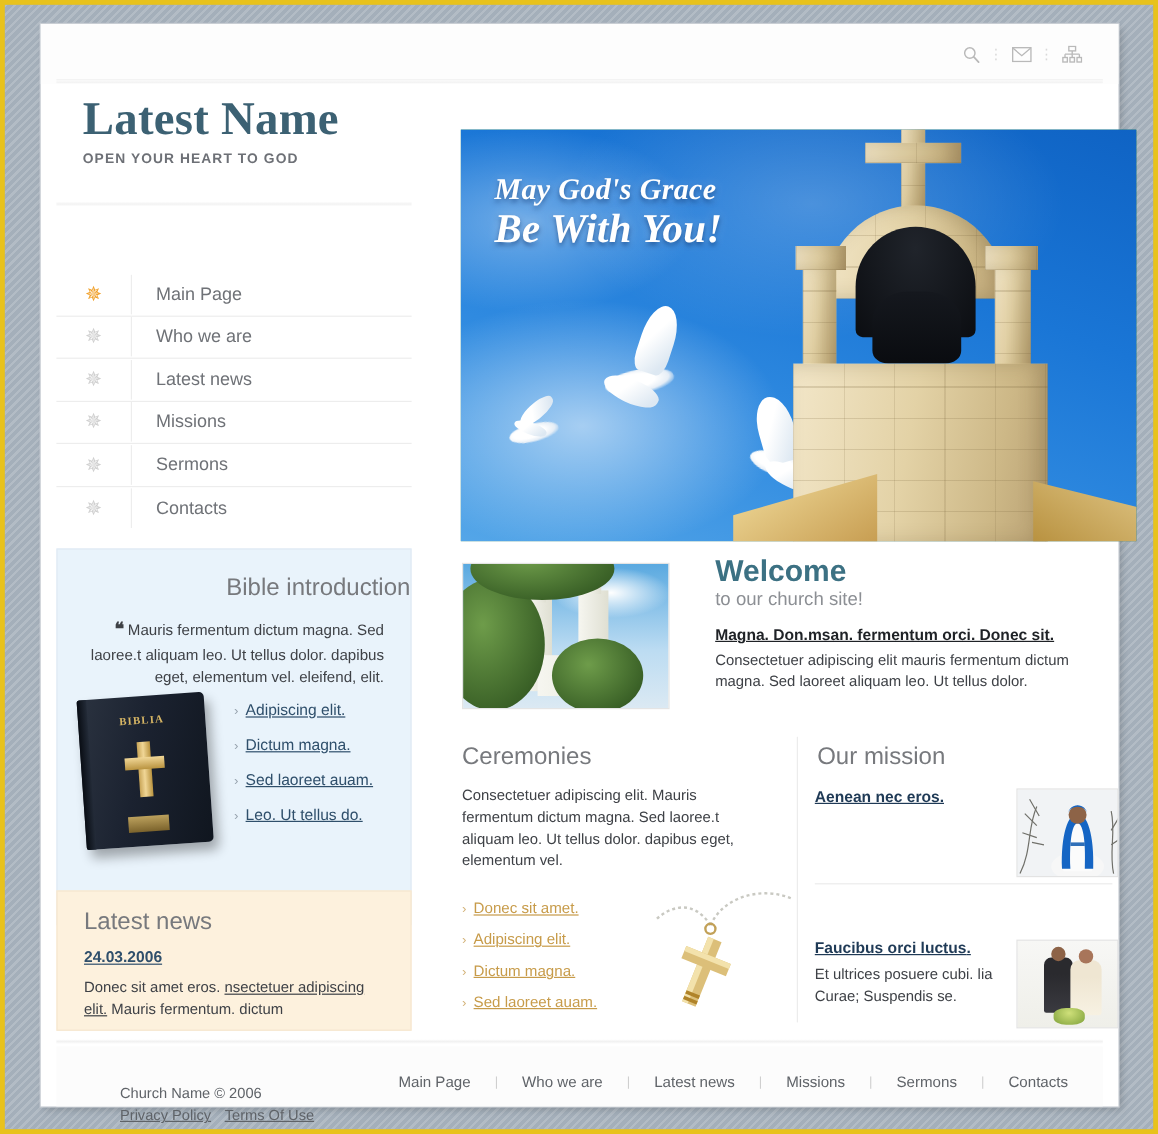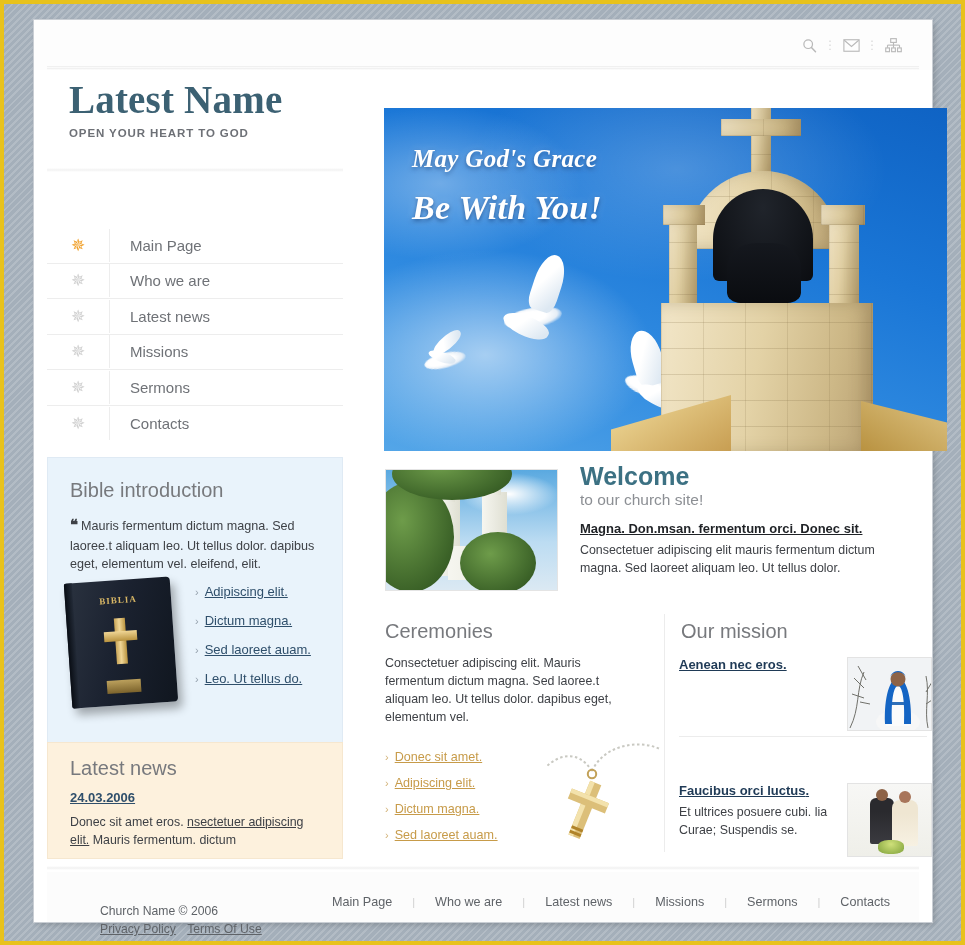--- a/index.html
+++ b/index.html
@@ -130,21 +130,21 @@
     box-shadow: inset -8px 0 16px rgba(90,70,35,0.25);
   }
   #hero-caption {
     position: absolute; left: 28px; top: 38px;
     font-family: "Liberation Serif", "DejaVu Serif", serif;
     color: #ffffff;
     text-shadow: 0 2px 4px rgba(0,40,100,0.55), 0 0 10px rgba(255,255,255,0.25);
     line-height: 1.02;
   }
   #hero-line1 { font-size: 25px; font-style: italic; font-weight: bold; letter-spacing: 0.3px; }
-  #hero-line2 { font-size: 34px; font-style: italic; font-weight: bold; margin-top: 19px; letter-spacing: 0.3px; }
+  #hero-line2 { font-size: 34px; font-style: italic; font-weight: bold; margin-top: 3px; letter-spacing: 0.3px; }
 
   
   #nav {
     position: absolute; left: 13px; top: 208px; width: 296px;
   }
   .nav-item {
     display: flex; align-items: center;
     height: 35.5px;
     border-bottom: 1px solid #ededed;
     cursor: pointer;
@@ -164,20 +164,21 @@
     color: #6f7277;
   }
   .nav-item.active .nav-label { color: #6f7277; }
 
   
   #bible {
     position: absolute; left: 13px; top: 437px;
     width: 296px; height: 314px;
     background: #e9f3fb;
     border: 1px solid #dfeaf4;
+    text-align: right;
   }
   .panel-h {
     font-size: 20px; color: #77797d; font-weight: normal;
     margin: 21px 0 0 22px;
   }
   #bible-quote {
     margin: 13px 22px 0 22px;
     font-size: 12.6px; color: #3e4146; line-height: 1.45;
   }
   .qmark {
@@ -276,21 +277,21 @@
   }
   .wp-tower {
     position: absolute; background: linear-gradient(90deg,#f6f6f0,#dfdfd2);
   }
   .wp-tree {
     position: absolute;
     background: radial-gradient(ellipse at 40% 35%, #6e9c4a, #3c6328 70%, #2a4a1c);
     border-radius: 50%;
   }
   #welcome-text {
-    position: absolute; left: 216px; top: 6px; right: 14px;
+    position: absolute; left: 232px; top: 6px; right: 14px;
   }
   #welcome-h {
     font-size: 25px; color: #3c7183; font-weight: bold; line-height: 1.05;
   }
   #welcome-sub {
     font-size: 15.5px; color: #8c8f94; margin-top: 2px;
   }
   #welcome-link {
     display: block; margin-top: 12px;
     font-size: 13px; font-weight: bold; color: #1f2226;

